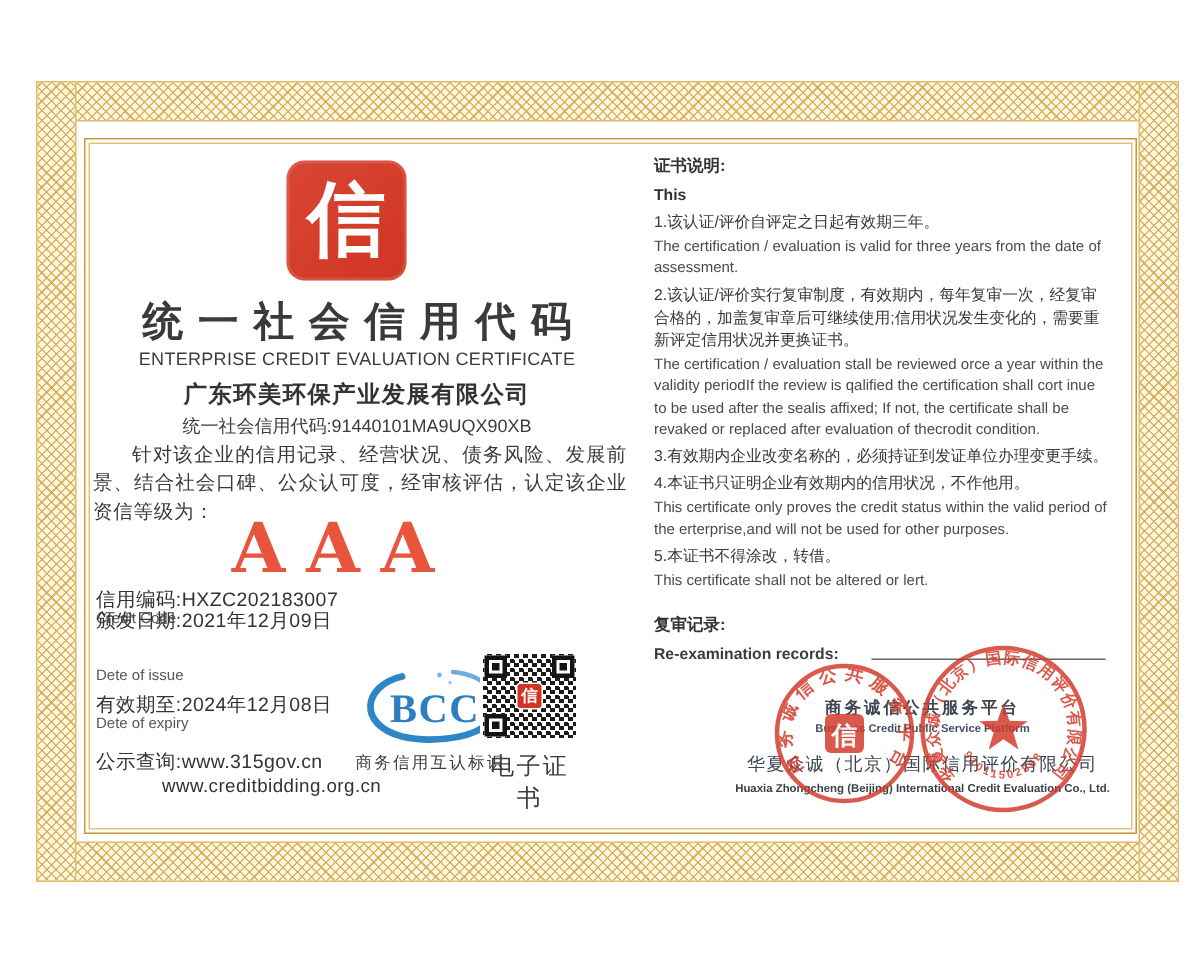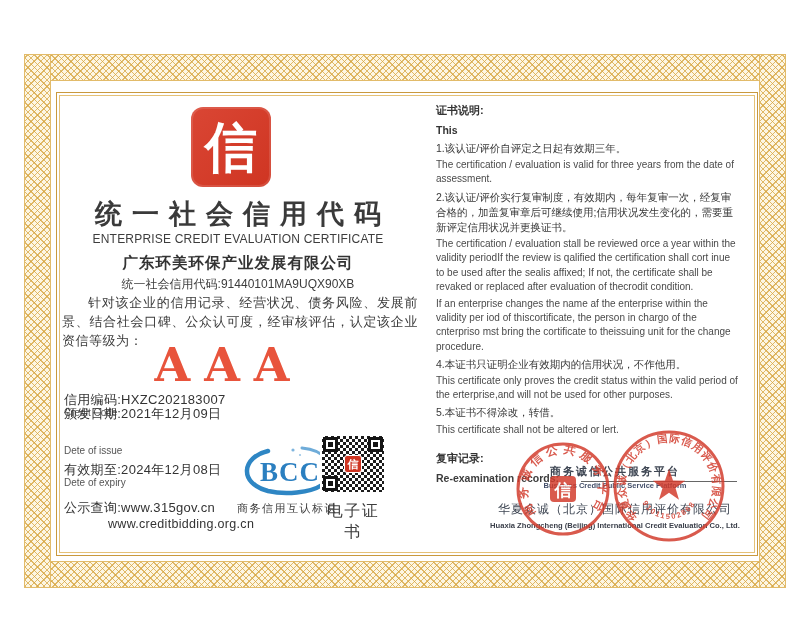--- a/index.html
+++ b/index.html
@@ -135,21 +135,21 @@
   <div class="qr-label">电子证书</div>
 
   <div class="col-right">
     <div class="notes-h-zh">证书说明:</div>
     <div class="notes-h-en">This</div>
 
     <p class="n-zh">1.该认证/评价自评定之日起有效期三年。</p>
     <p class="n-en">The certification / evaluation is valid for three years from the date of assessment.</p>
     <p class="n-zh">2.该认证/评价实行复审制度，有效期内，每年复审一次，经复审合格的，加盖复审章后可继续使用;信用状况发生变化的，需要重新评定信用状况并更换证书。</p>
     <p class="n-en">The certification / evaluation stall be reviewed orce a year within the validity periodIf the review is qalified the certification shall cort inue to be used after the sealis affixed; If not, the certificate shall be revaked or replaced after evaluation of thecrodit condition.</p>
-    <p class="n-en">If an enterprise changes the name af the enterprise within the validity per iod of thiscortificate, the person in chargo of the cnterpriso mst bring the cortificate to theissuing unit for the change procedure.</p>
+    <p class="n-zh">3.有效期内企业改变名称的，必须持证到发证单位办理变更手续。</p>
     <p class="n-zh">4.本证书只证明企业有效期内的信用状况，不作他用。</p>
     <p class="n-en">This certificate only proves the credit status within the valid period of the erterprise,and will not be used for other purposes.</p>
     <p class="n-zh">5.本证书不得涂改，转借。</p>
     <p class="n-en">This certificate shall not be altered or lert.</p>
 
     <div class="reexam-zh">复审记录:</div>
     <div class="reexam-row">
       <span class="reexam-en">Re-examination records:</span>
       <span class="reexam-line"></span>
     </div>

